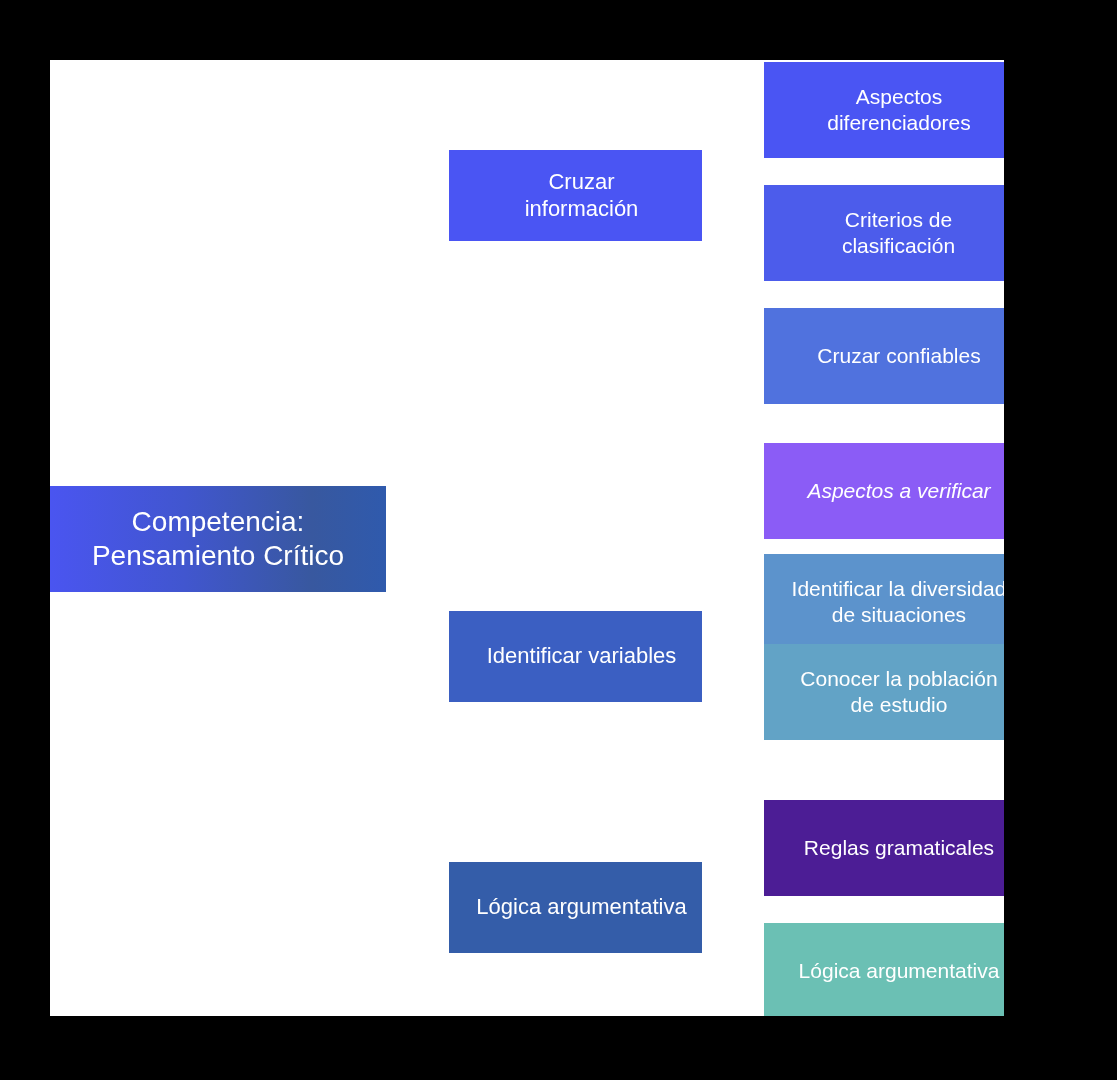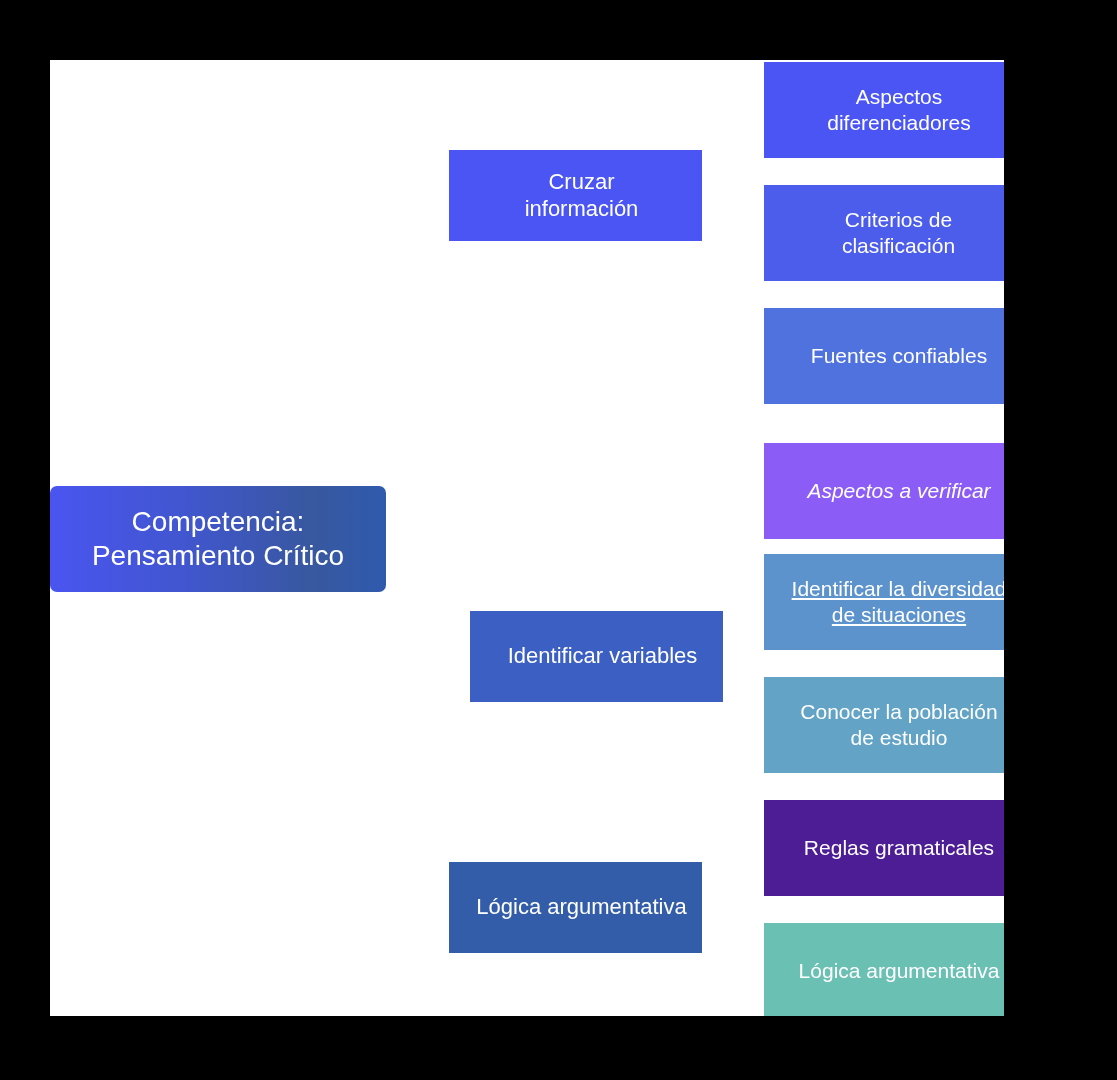--- a/index.html
+++ b/index.html
@@ -42,49 +42,48 @@
     white-space: pre-line;
   }
   
   #root-node {
     left: 0px;
     top: 426px;
     width: 336px;
     height: 106px;
     font-size: 28px;
     background: linear-gradient(to right, #4a55f0 0%, #4156cf 40%, #38589f 78%, #2f5aad 100%);
-    border-radius: 7px;
   }
   
   .col-mid {
     left: 399px;
     width: 253px;
     height: 91px;
     font-size: 22px;
     padding-left: 20px;
   }
   #mid-0 { top: 90px;  background: #4a55f3; }
   #mid-1 { top: 311px; background: #4259dc; }
-  #mid-2 { top: 551px; background: #3b5fc2; margin-left: 21px; }
+  #mid-2 { top: 551px; background: #3b5fc2; }
   #mid-3 { top: 802px; background: #345da9; }
 
   
   .col-right {
     left: 698px;
     width: 270px;
     height: 96px;
     font-size: 21px;
     margin-left: 16px;
   }
   #leaf-0 { top: 2px;   background: #4a55f3; }
   #leaf-1 { top: 125px; background: #4c5ceb; padding-left: 7px; }
   #leaf-2 { top: 248px; background: #5072de; }
   #leaf-3 { top: 383px; background: #8b5cf6; font-style: italic; }
-  #leaf-4 { top: 494px; background: #5c93cc; text-decoration: underline; }
-  #leaf-5 { top: 617px; background: #62a3c6; }
+  #leaf-4 { top: 494px; background: #5c93cc; }
+  #leaf-5 { top: 584px; background: #62a3c6; }
   #leaf-6 { top: 740px; background: #4c1d95; text-align: right; }
   #leaf-7 { top: 863px; background: #6bc0b4; }
 </style>
 </head>
 <body>
 
 <div id="stage">
   <div id="canvas">
 
     <div class="node" id="root-node">Competencia:
@@ -92,21 +91,21 @@
 
     <div class="node col-mid" id="mid-0">Cruzar
 información</div>
     <div class="node col-mid" id="mid-2">Identificar variables</div>
     <div class="node col-mid" id="mid-3">Lógica argumentativa</div>
 
     <div class="node col-right" id="leaf-0">Aspectos
 diferenciadores</div>
     <div class="node col-right" id="leaf-1">Criterios de
 clasificación</div>
-    <div class="node col-right" id="leaf-2">Fuentes confiables</div>
+    <div class="node col-right" id="leaf-2">Cruzar confiables</div>
     <div class="node col-right" id="leaf-3">Aspectos a verificar</div>
     <div class="node col-right" id="leaf-4">Identificar la diversidad
 de situaciones</div>
     <div class="node col-right" id="leaf-5">Conocer la población
 de estudio</div>
     <div class="node col-right" id="leaf-6">Reglas gramaticales</div>
     <div class="node col-right" id="leaf-7">Lógica argumentativa</div>
 
   </div>
 </div>

